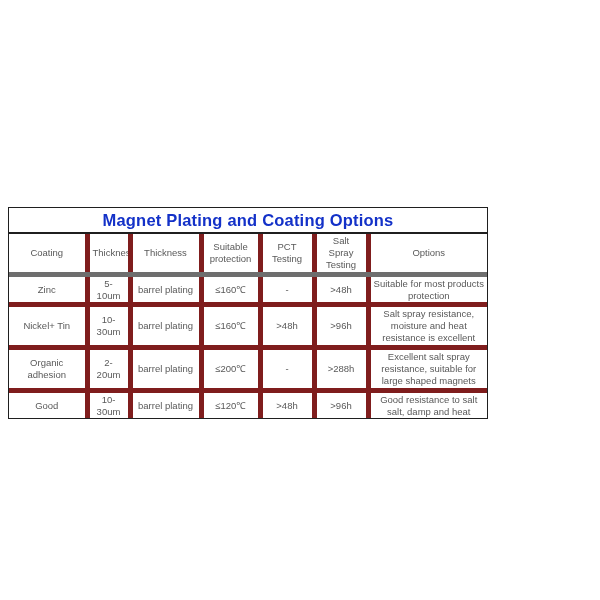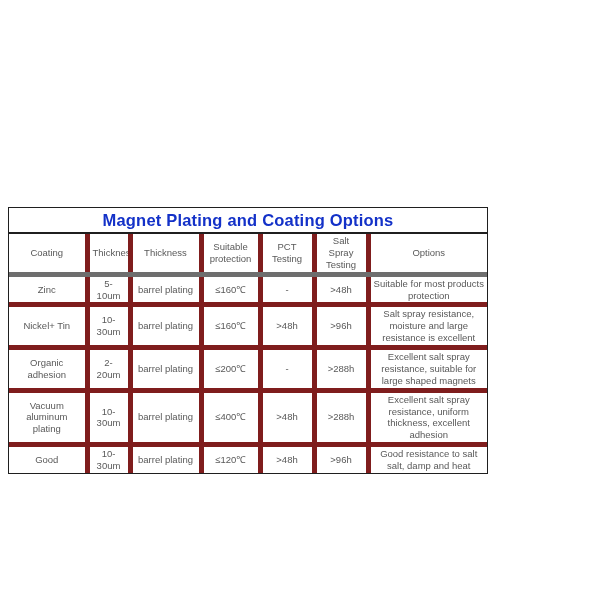--- a/index.html
+++ b/index.html
@@ -109,39 +109,30 @@
           <td>&gt;48h</td>
           <td>Suitable for most products protection</td>
         </tr>
         <tr class="h-double">
           <td>Nickel+ Tin</td>
           <td>10-30um</td>
           <td>barrel plating</td>
           <td>≤160℃</td>
           <td>&gt;48h</td>
           <td>&gt;96h</td>
-          <td>Salt spray resistance, moisture and large resistance is excellent</td>
+          <td>Salt spray resistance, moisture and heat resistance is excellent</td>
         </tr>
         <tr class="h-double">
           <td>Organic adhesion</td>
           <td>2-20um</td>
           <td>barrel plating</td>
           <td>≤200℃</td>
           <td>-</td>
           <td>&gt;288h</td>
           <td>Excellent salt spray resistance, suitable for large shaped magnets</td>
-        </tr>
-        <tr class="h-double">
-          <td>Vacuum aluminum plating</td>
-          <td>10-30um</td>
-          <td>barrel plating</td>
-          <td>≤400℃</td>
-          <td>&gt;48h</td>
-          <td>&gt;288h</td>
-          <td>Excellent salt spray resistance, uniform thickness, excellent adhesion</td>
         </tr>
         <tr class="h-single">
           <td>Good</td>
           <td>10-30um</td>
           <td>barrel plating</td>
           <td>≤120℃</td>
           <td>&gt;48h</td>
           <td>&gt;96h</td>
           <td>Good resistance to salt salt, damp and heat</td>
         </tr>

